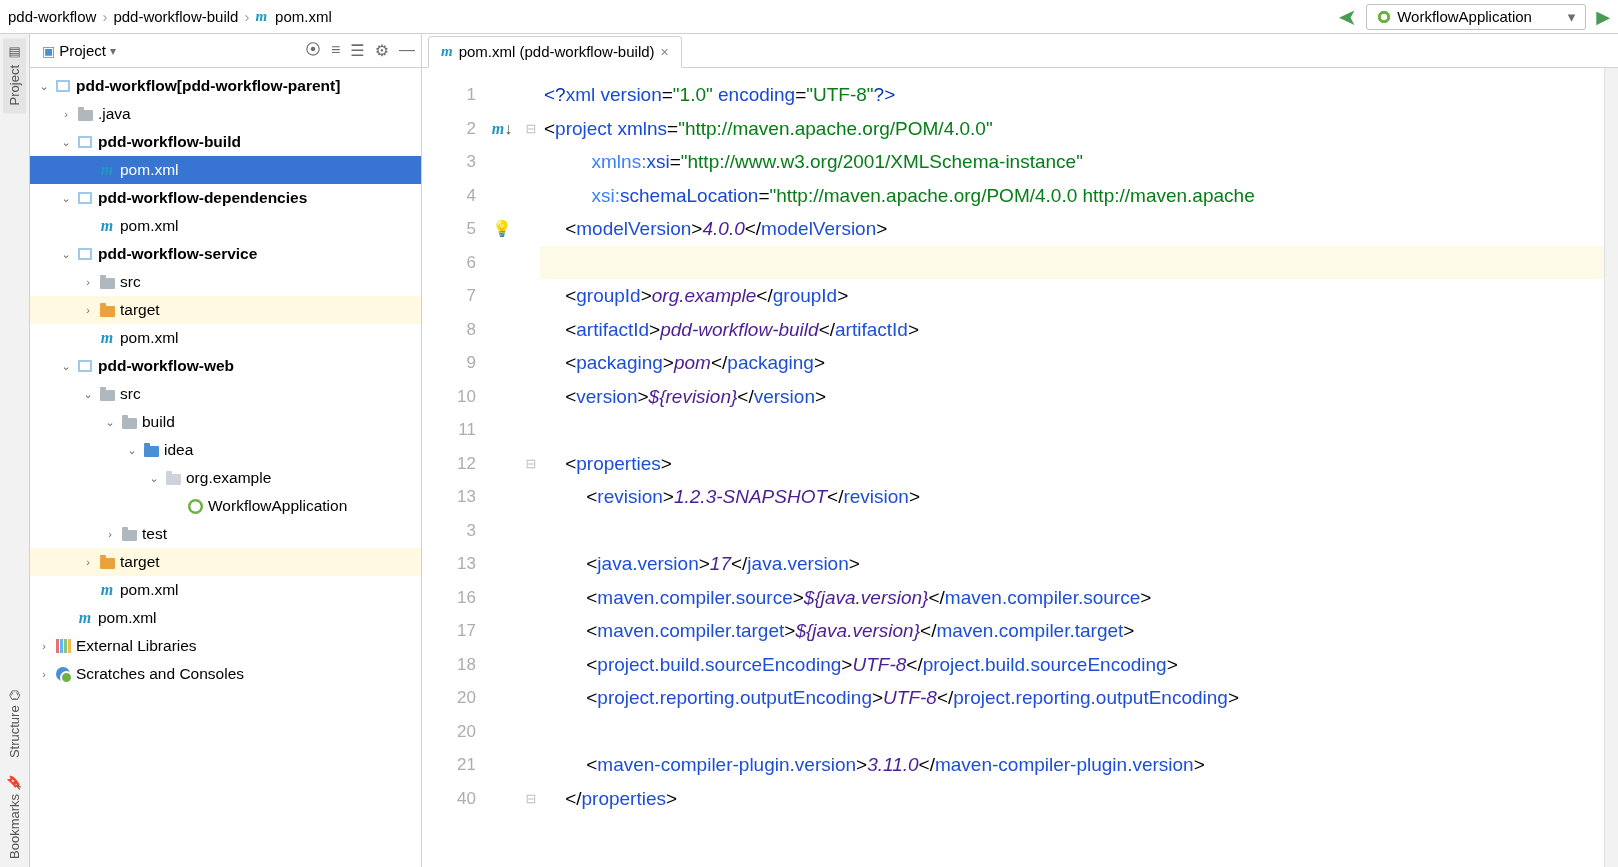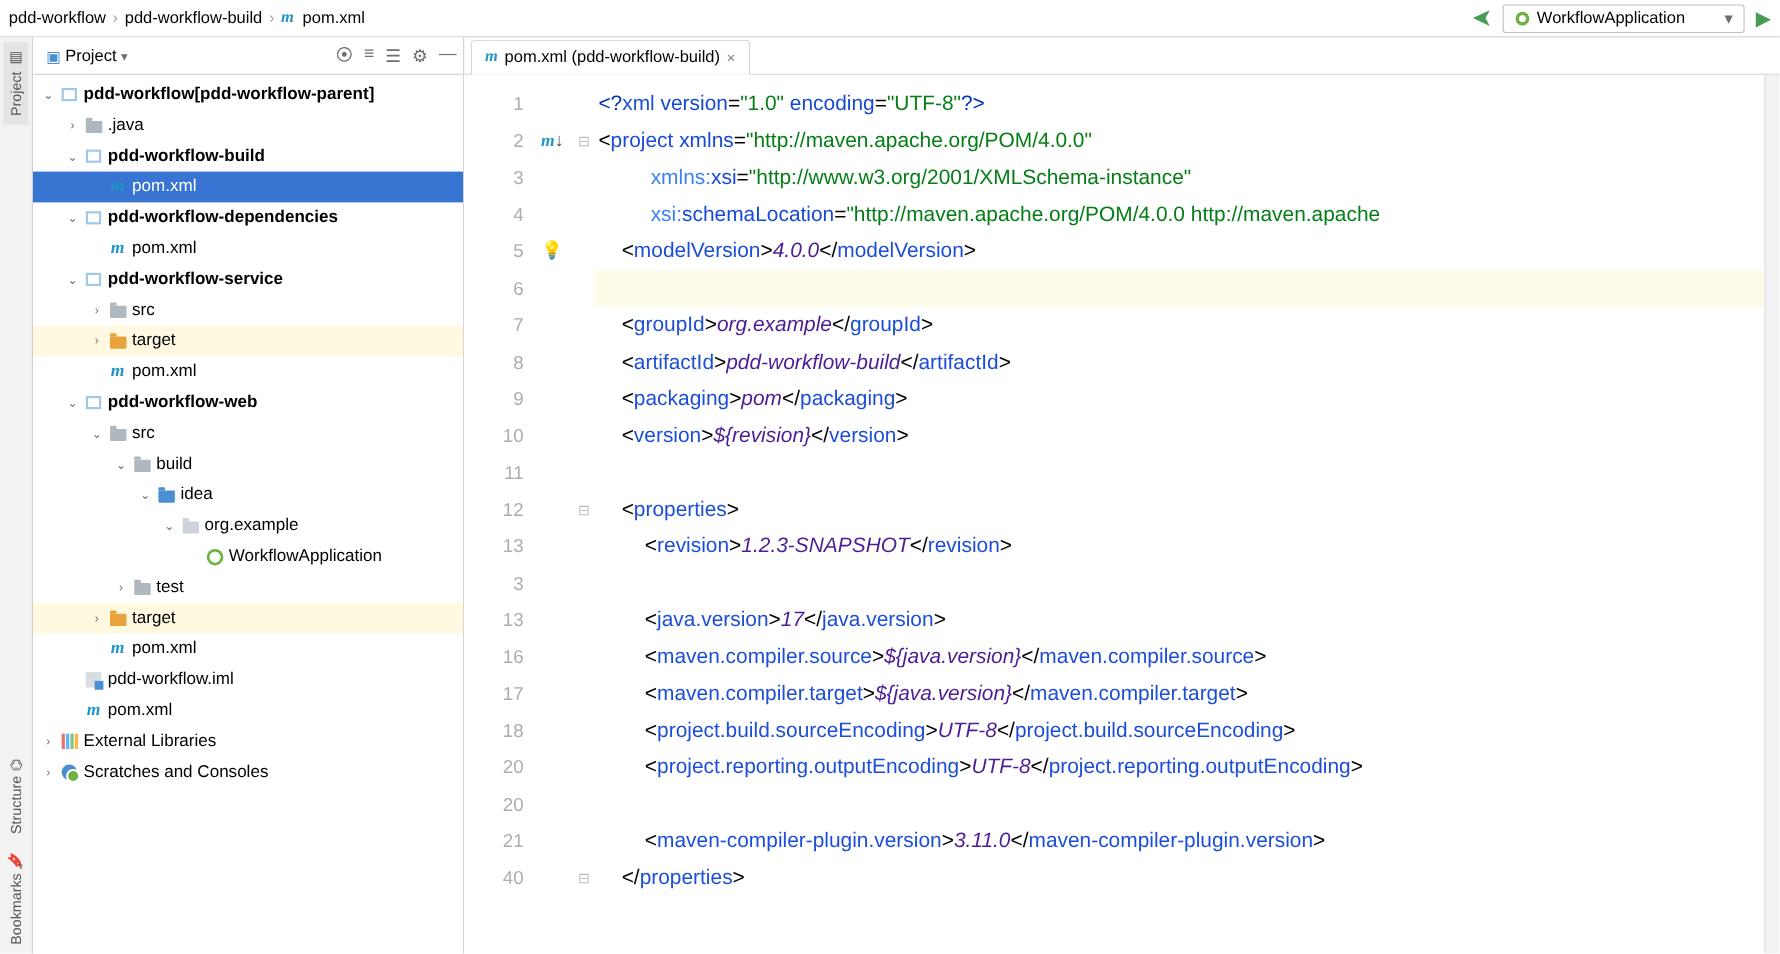--- a/index.html
+++ b/index.html
@@ -262,27 +262,20 @@
           </span>
           <span>target</span>
         </div>
         <div class="tree-row" style="padding-left: 50px;">
           <span class="twisty"></span>
           <span class="node-icon icon-maven">m</span>
           <span>pom.xml</span>
         </div>
         <div class="tree-row" style="padding-left: 28px;">
           <span class="twisty"></span>
-          <span class="node-icon">
-            <span class="icon-iml"></span>
-          </span>
-          <span>pdd-workflow.iml</span>
-        </div>
-        <div class="tree-row" style="padding-left: 28px;">
-          <span class="twisty"></span>
           <span class="node-icon icon-maven">m</span>
           <span>pom.xml</span>
         </div>
         <div class="tree-row" style="padding-left: 6px;">
           <span class="twisty">›</span>
           <span class="node-icon">
             <span class="icon-lib">
               <i style="background:#e57373"></i>
               <i style="background:#64b5f6"></i>
               <i style="background:#81c784"></i>

